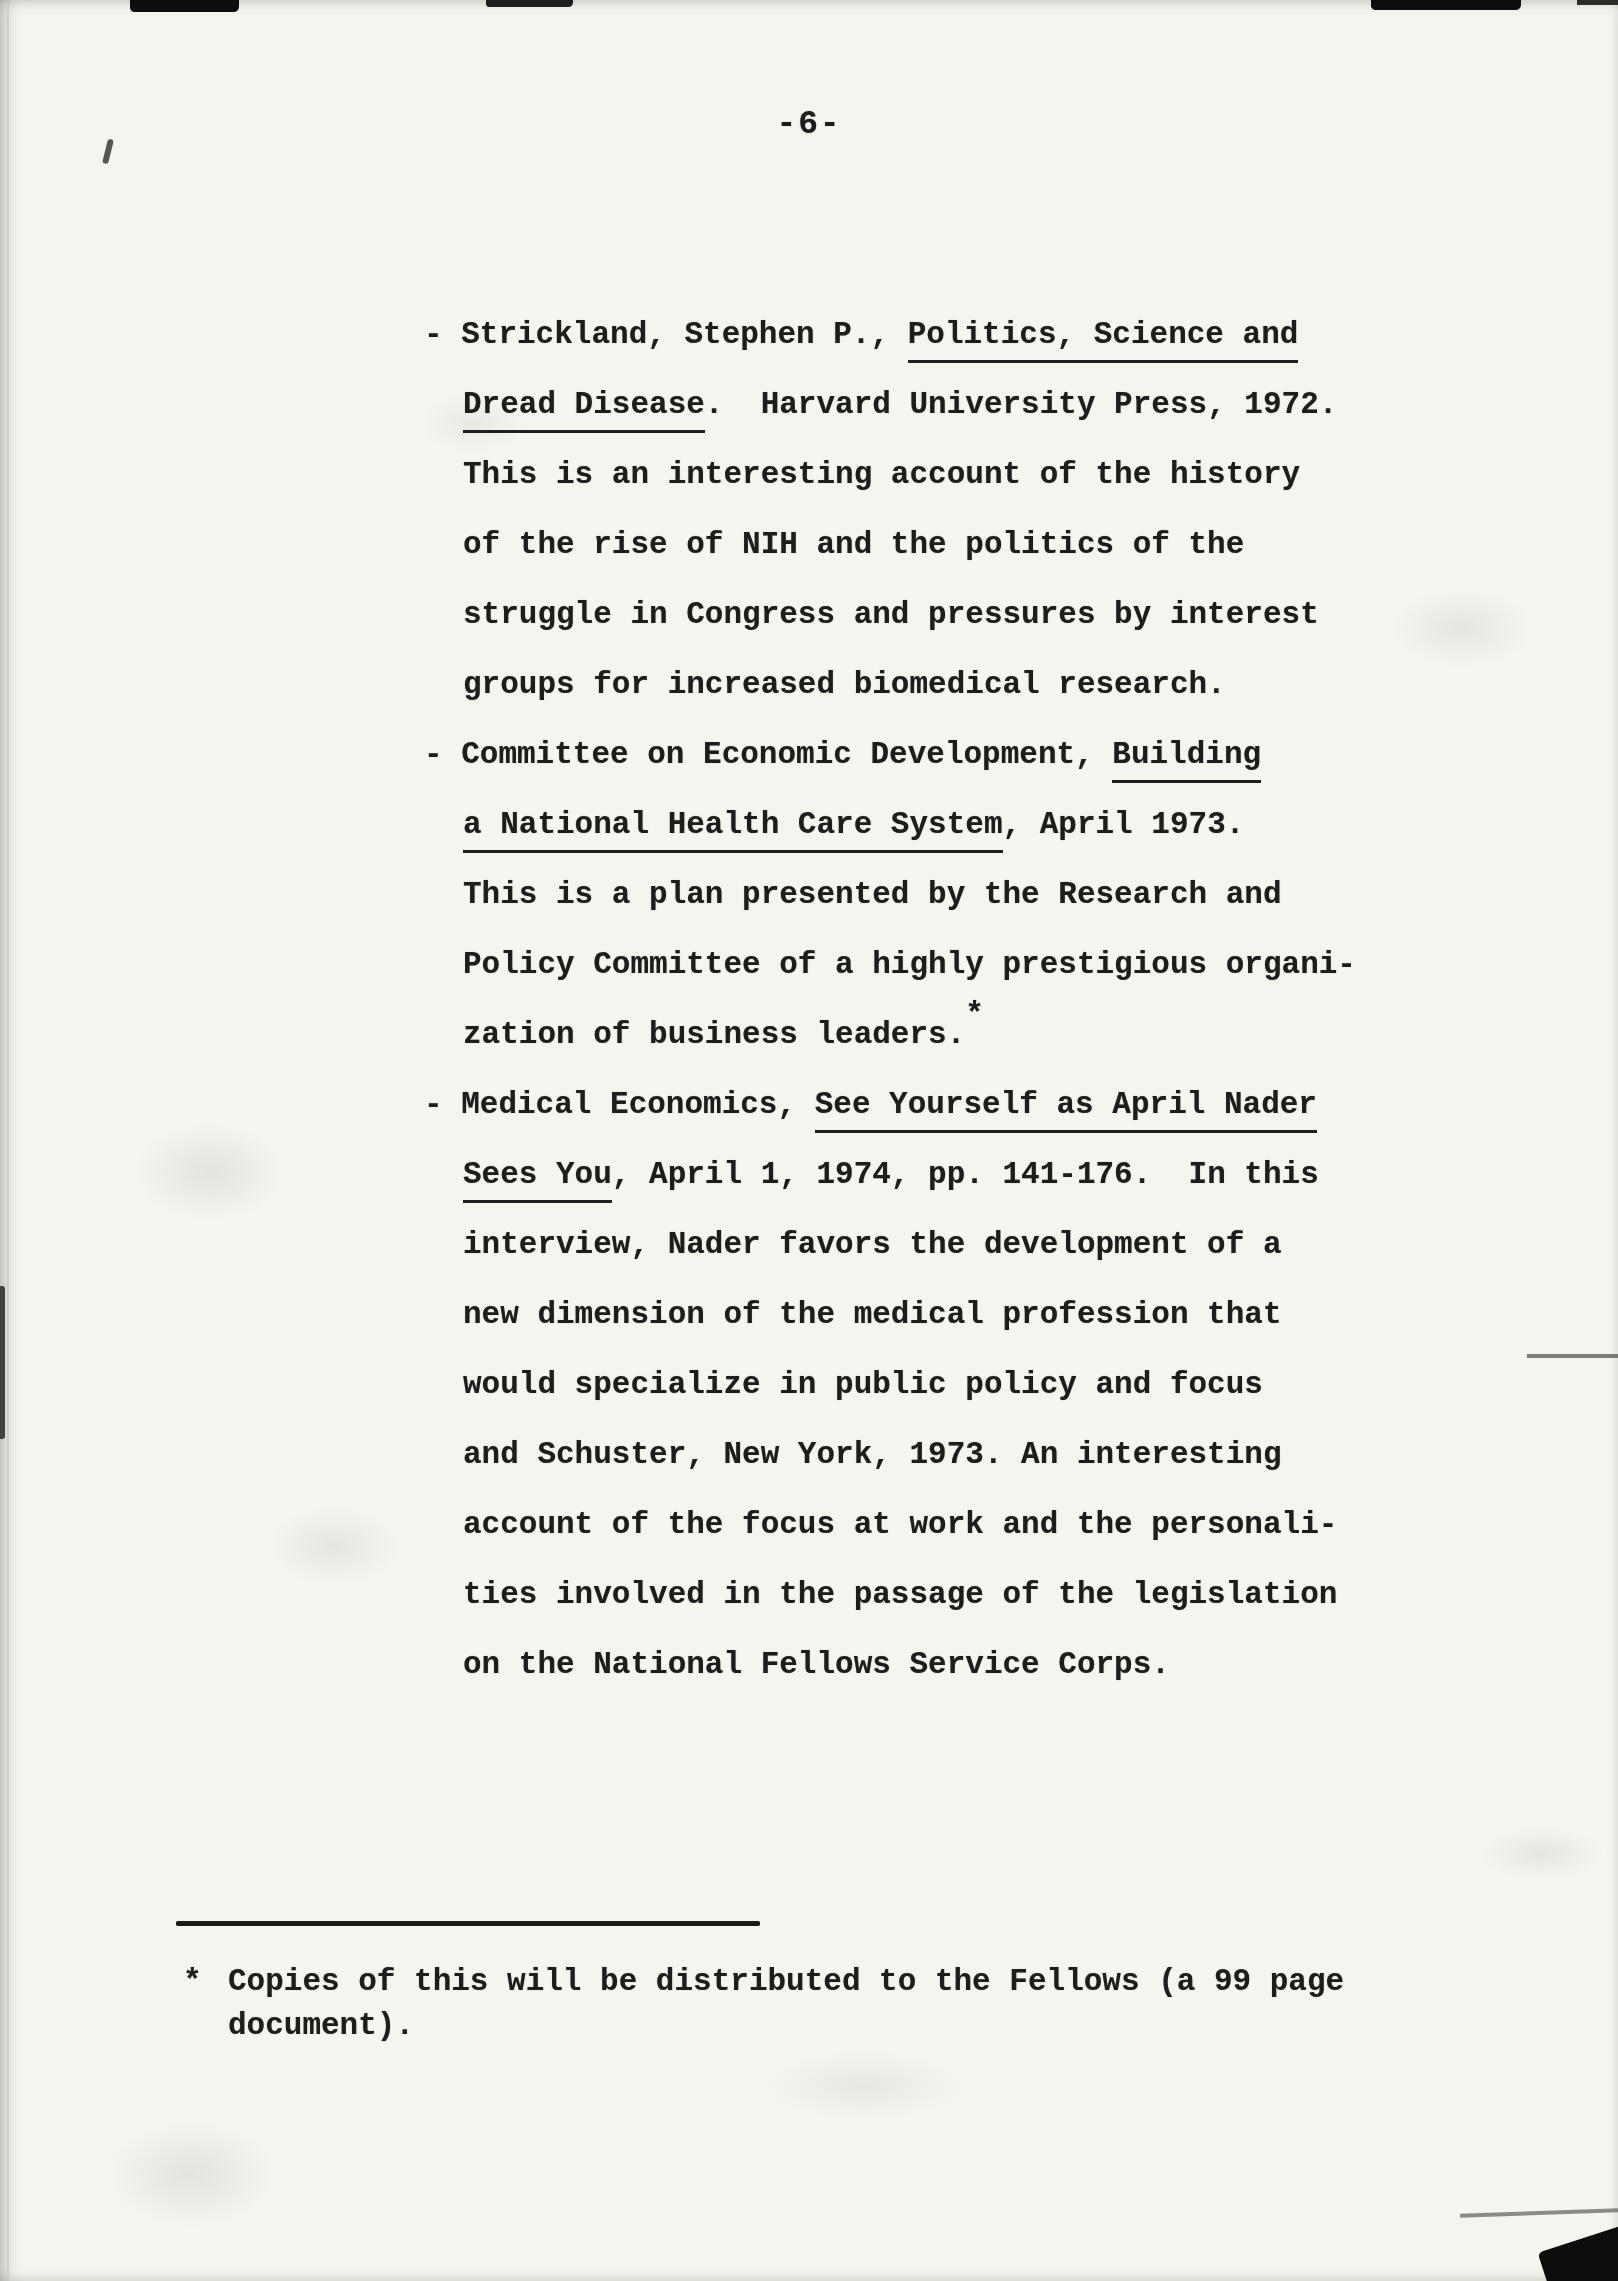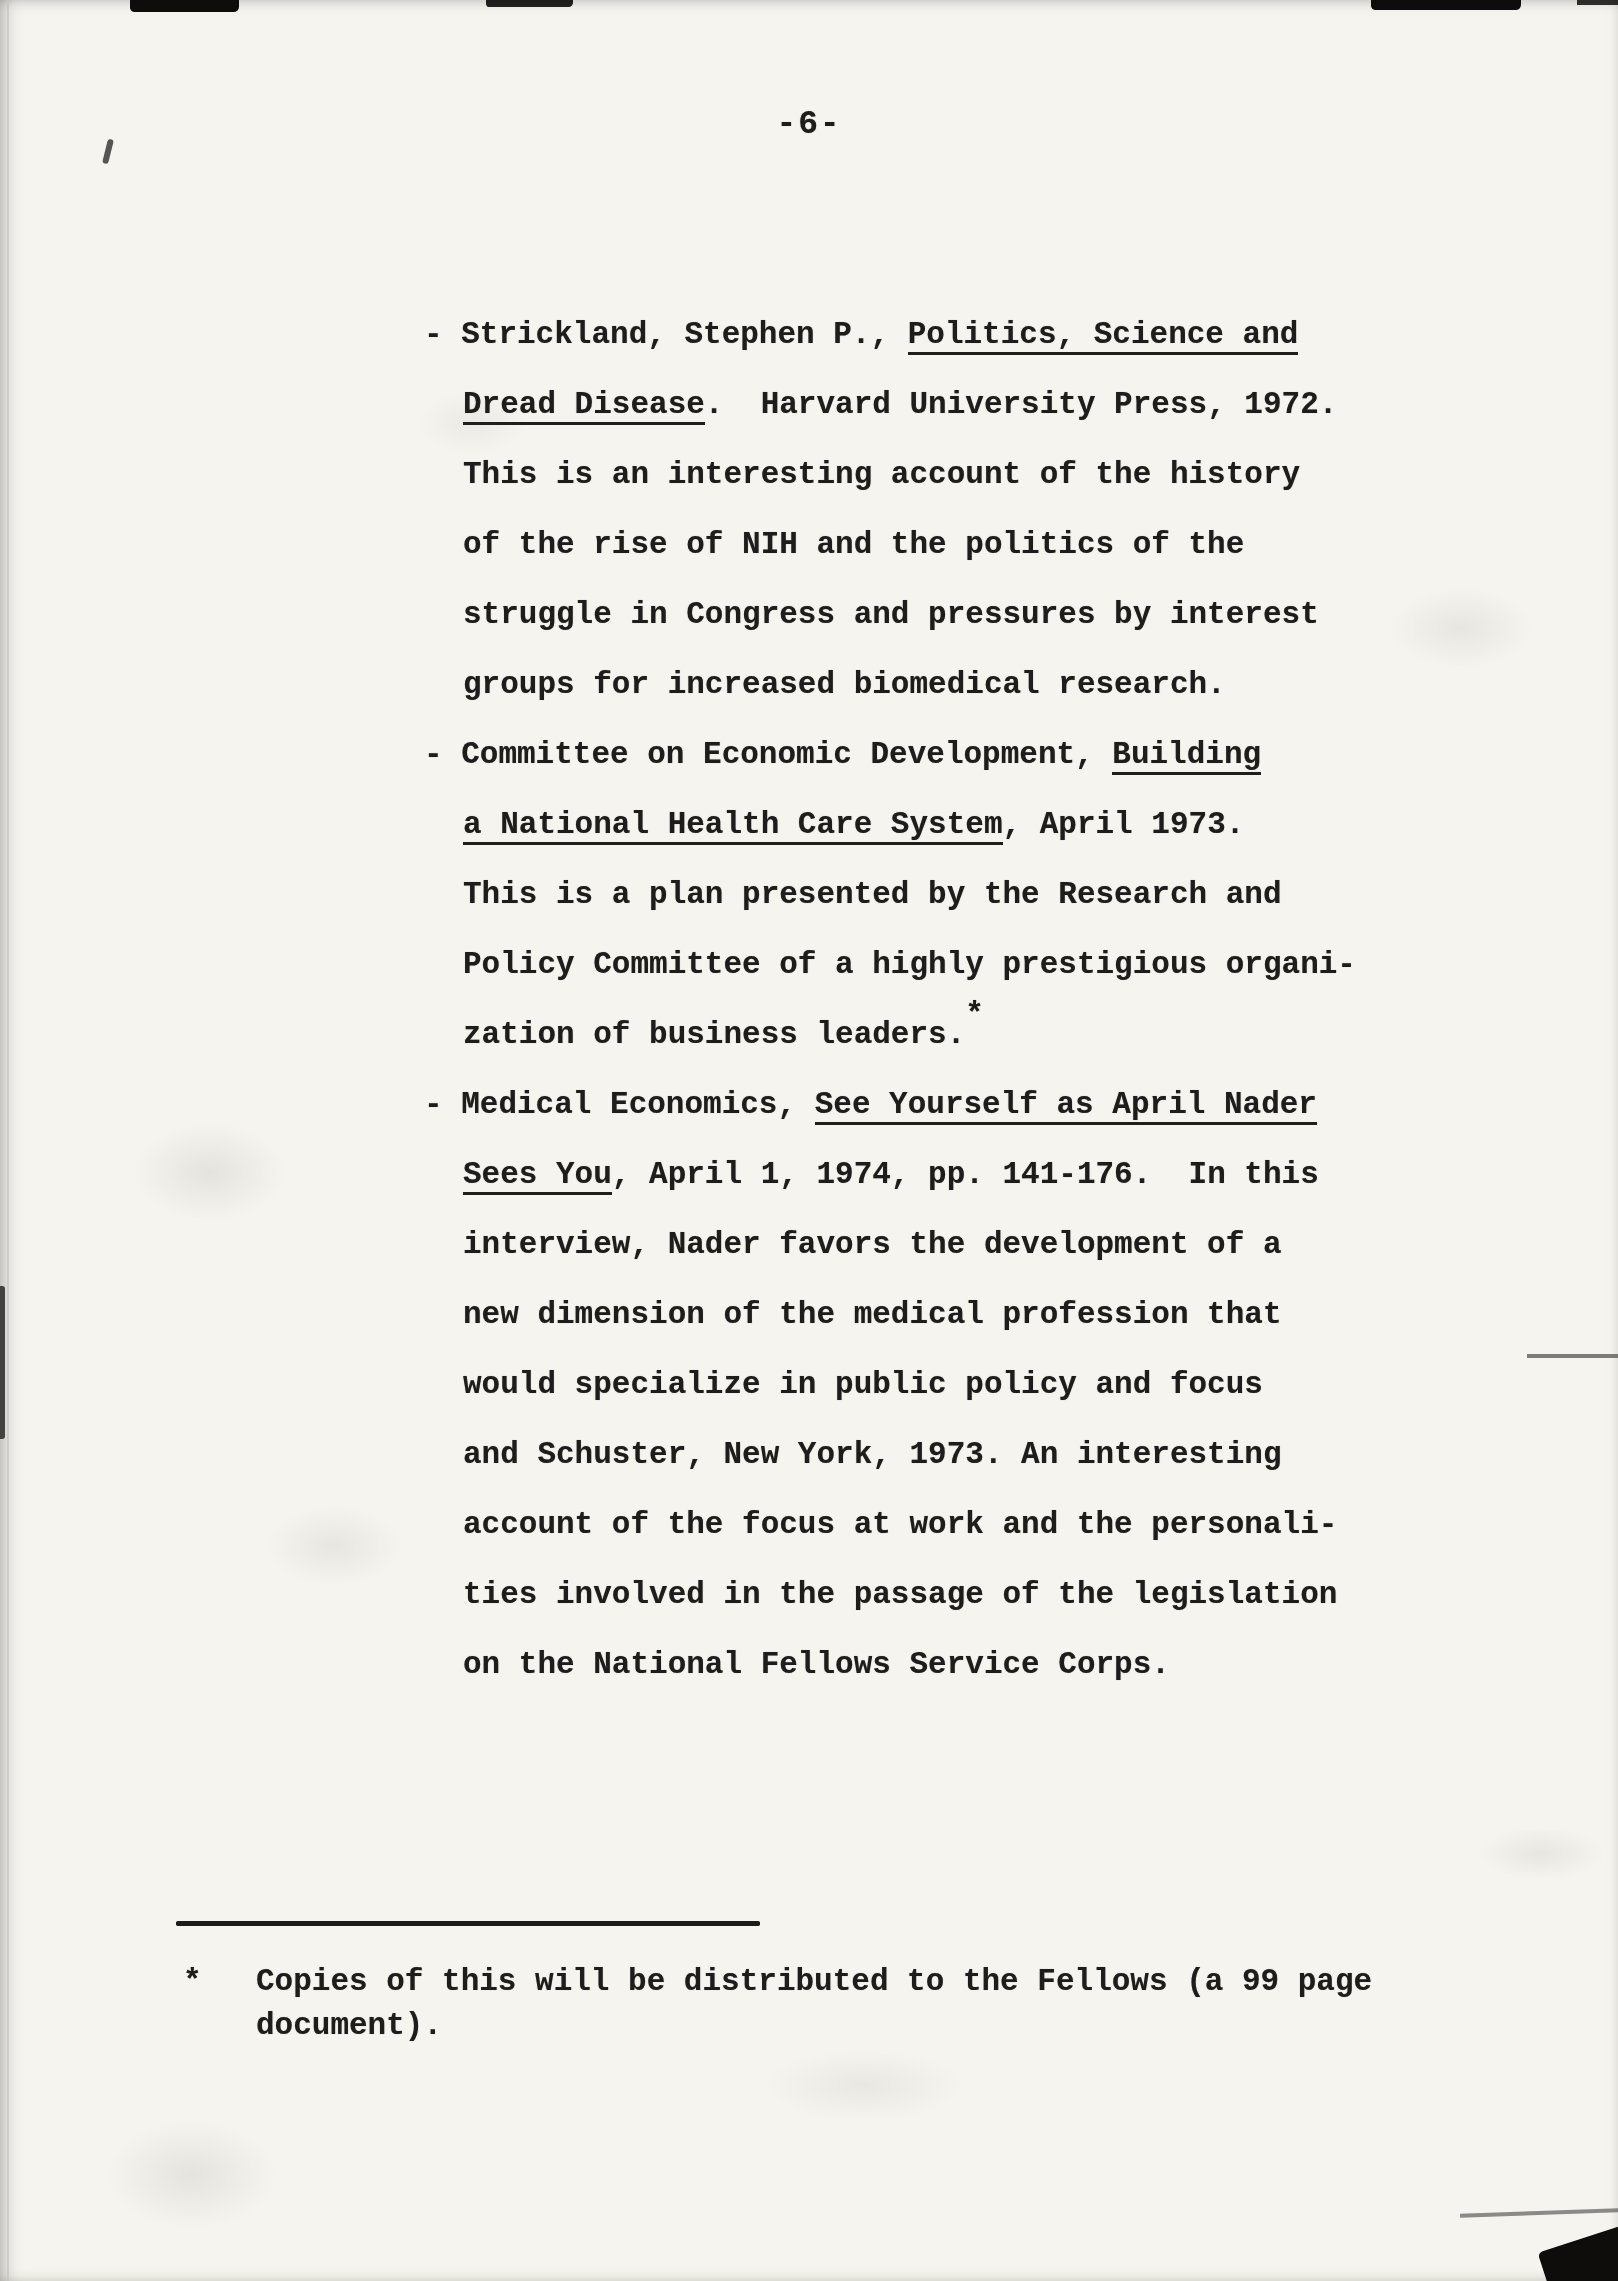--- a/index.html
+++ b/index.html
@@ -38,34 +38,34 @@
     letter-spacing:1.8px;
     text-shadow:0 0 0.9px rgba(25,24,22,.45);
   }
   .body{
     position:absolute;left:424px;top:300px;width:1069px;
     font-size:31px;
     text-shadow:0 0 0.9px rgba(25,24,22,.40);
   }
   .line{white-space:pre;height:70px;line-height:70px;}
   .line.cont{padding-left:39px;}
-  .u{border-bottom:3.6px solid #201f1d;padding-bottom:0;}
+  .u{border-bottom:3.6px solid #201f1d;padding-bottom:8px;}
   .sup{display:inline-block;transform:translateY(-19.6px);}
   .fn-rule{
     position:absolute;left:176px;top:1921px;width:584px;height:4.5px;
     background:#1c1b19;border-radius:1.8px;
   }
   .footnote{
     position:absolute;left:183px;top:1960px;
     display:flex;align-items:flex-start;
     font-size:31px;
     text-shadow:0 0 0.9px rgba(25,24,22,.40);
   }
   .fn-marker{width:45px;line-height:44px;}
-  .fn-line{white-space:pre;line-height:44px;margin-left:28px;}
+  .fn-line{white-space:pre;line-height:44px;}
   
   .art{position:absolute;background:#0e0d0c;}
   .tear1{left:130px;top:0;width:109px;height:11.6px;border-radius:0 0 5.3px 4.5px;}
   .tear2{left:486px;top:0;width:87px;height:7.1px;border-radius:0 0 4.5px 3.6px;opacity:.92;}
   .tear3{left:1371px;top:0;width:150px;height:9.8px;border-radius:0 0 5.3px 4.5px;}
   .tear4{left:1577px;top:0;width:41px;height:5.3px;opacity:.85;}
   .tick{left:105px;top:139px;width:6.2px;height:25px;border-radius:3.6px;background:#3a3835;transform:rotate(14deg);opacity:.85;}
   .edgeline{left:0;top:1286px;width:5.3px;height:153px;background:#2b2a28;opacity:.85;border-radius:0 2.7px 2.7px 0;}
   .rdash{left:1527px;top:1354px;width:91px;height:3.6px;background:#4a4845;opacity:.7;}
   .brdash{left:1460px;top:2211px;width:159px;height:3.6px;background:#454340;opacity:.6;transform:rotate(-2deg);}

